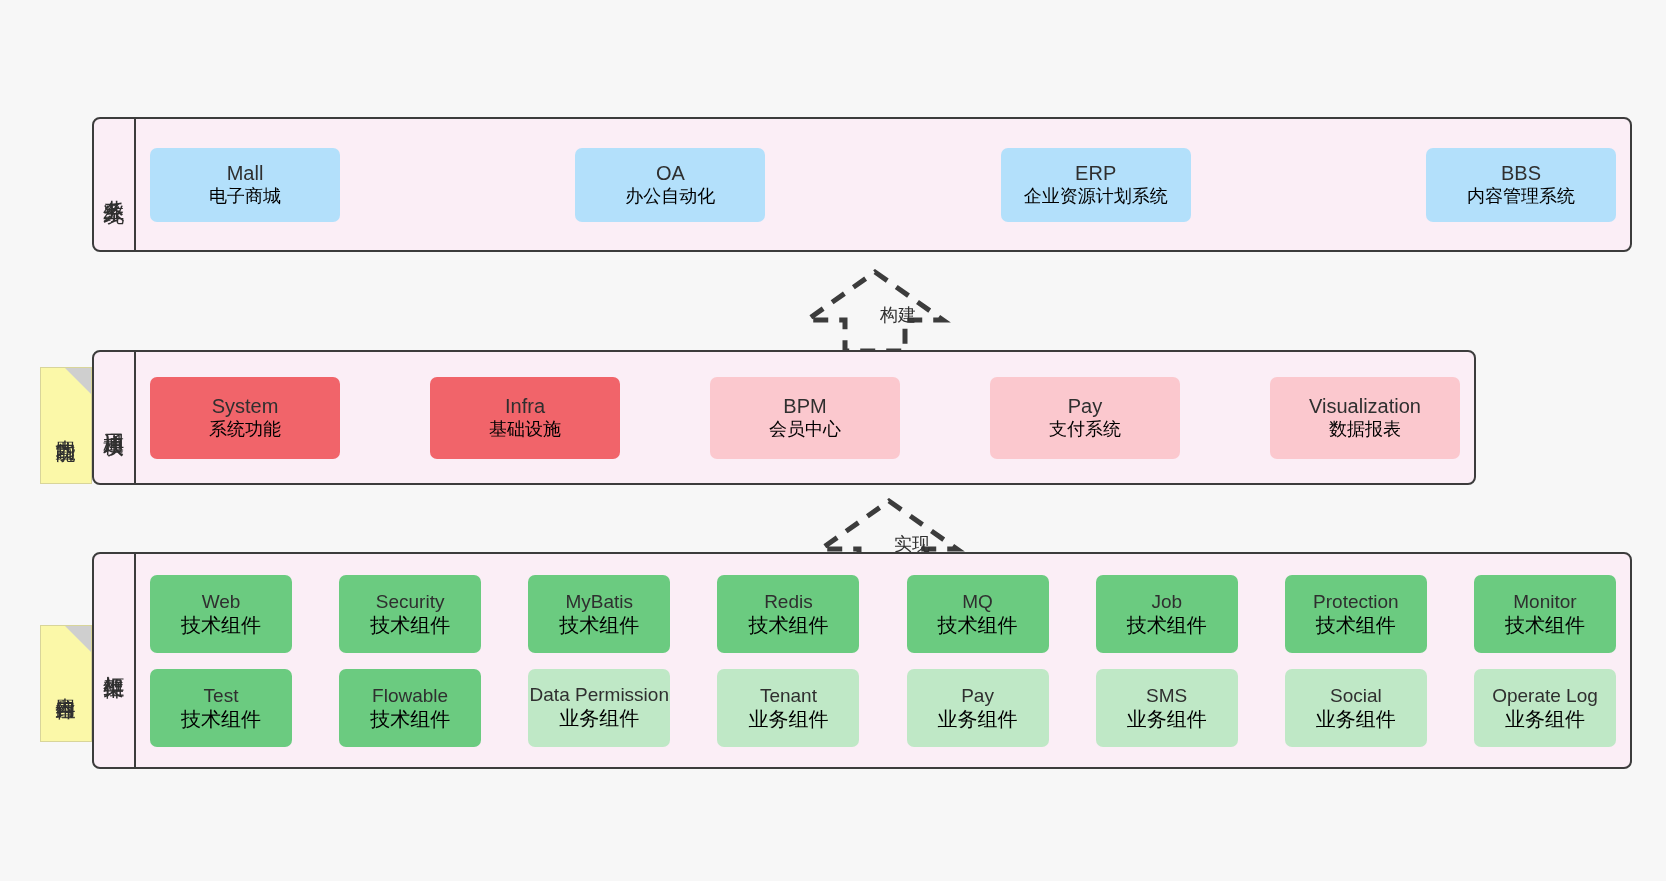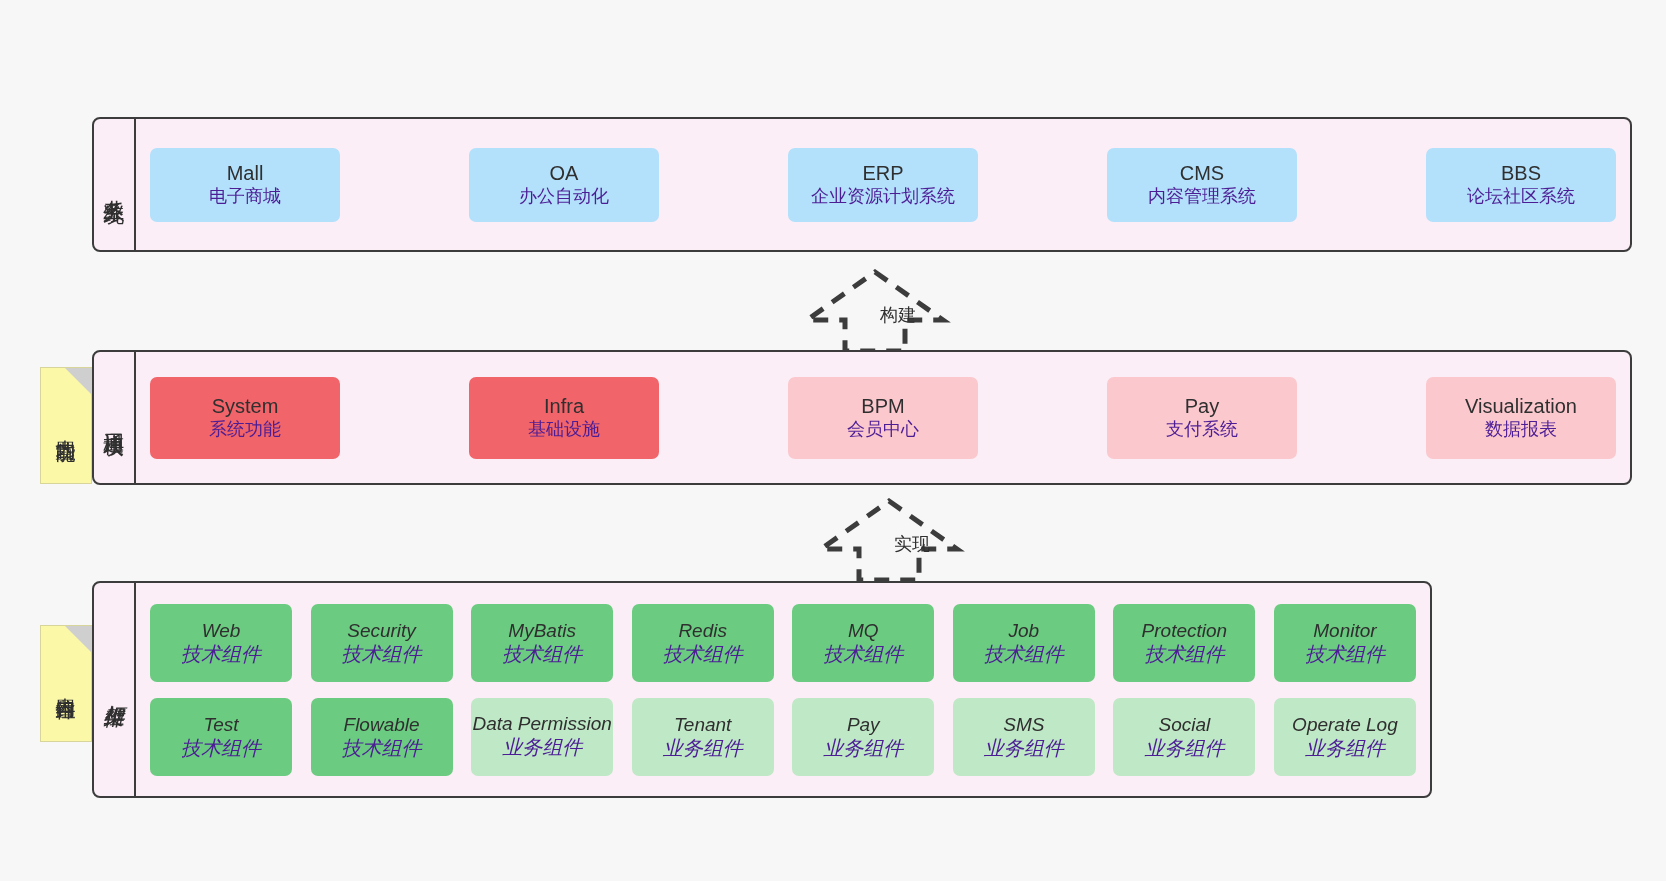--- a/index.html
+++ b/index.html
@@ -82,21 +82,21 @@
     text-align: center;
     line-height: 1.22;
     user-select: none;
   }
   .card .en {
     font-size: 20px;
     color: #2f2f2f;
   }
   .card .cn {
     font-size: 18px;
-    color: #4c1d95;
+    color: #000000;
   }
 
   
   .biz-card {
     width: 190px;
     height: 74px;
     background: #b3e0fb;
   }
 
   
@@ -186,44 +186,40 @@
         </div>
         <div class="card biz-card">
           <span class="en">OA</span>
           <span class="cn">办公自动化</span>
         </div>
         <div class="card biz-card">
           <span class="en">ERP</span>
           <span class="cn">企业资源计划系统</span>
         </div>
         <div class="card biz-card">
-          <span class="en">CMS</span>
+          <span class="en">BBS</span>
           <span class="cn">内容管理系统</span>
-        </div>
-        <div class="card biz-card">
-          <span class="en">BBS</span>
-          <span class="cn">论坛社区系统</span>
         </div>
       </div>
     </div>
   </div>
 
   <div class="connector" id="connector-build" style="left:800px; top:268px; width:150px; height:85px;">
     <svg width="150" height="85" viewBox="0 0 150 85">
       <path d="M75 4 L143 52 L105 52 L105 83 L45 83 L45 52 L7 52 Z" fill="none" stroke="#3c3c3c" stroke-width="5" stroke-dasharray="15 11" stroke-linecap="butt" stroke-linejoin="miter"></path>
     </svg>
     <span class="conn-label" style="bottom:26px; left:78px; transform:none;">构建</span>
   </div>
 
   <div class="note" id="note-builtin-function" style="left:40px; top:367px; width:52px; height:117px;">
     <span class="fold"></span>
     <span class="note-label">内置功能</span>
   </div>
 
-  <div class="layer" id="layer-common-module" style="left:92px; top:350px; width:1540px; height:135px;">
+  <div class="layer" id="layer-common-module" style="left:92px; top:350px; width:1384px; height:135px;">
     <div class="layer-title">通用模块</div>
     <div class="layer-divider"></div>
     <div class="layer-body">
       <div class="row">
         <div class="card mod-card strong">
           <span class="en">System</span>
           <span class="cn">系统功能</span>
         </div>
         <div class="card mod-card strong">
           <span class="en">Infra</span>
@@ -250,21 +246,21 @@
       <path d="M75 4 L143 52 L105 52 L105 83 L45 83 L45 52 L7 52 Z" fill="none" stroke="#3c3c3c" stroke-width="5" stroke-dasharray="15 11" stroke-linecap="butt" stroke-linejoin="miter"></path>
     </svg>
     <span class="conn-label" style="bottom:26px; left:78px; transform:none;">实现</span>
   </div>
 
   <div class="note" id="note-builtin-component" style="left:40px; top:625px; width:52px; height:117px;">
     <span class="fold"></span>
     <span class="note-label">内置组件</span>
   </div>
 
-  <div class="layer" id="layer-framework" style="left:92px; top:581px; width:1340px; height:217px;font-style:italic;">
+  <div class="layer" id="layer-framework" style="left:92px; top:552px; width:1540px; height:217px;">
     <div class="layer-title">框架组件</div>
     <div class="layer-divider"></div>
     <div class="layer-body">
 
       <div class="row">
         <div class="card fw-card tech">
           <span class="en">Web</span>
           <span class="cn">技术组件</span>
         </div>
         <div class="card fw-card tech">

